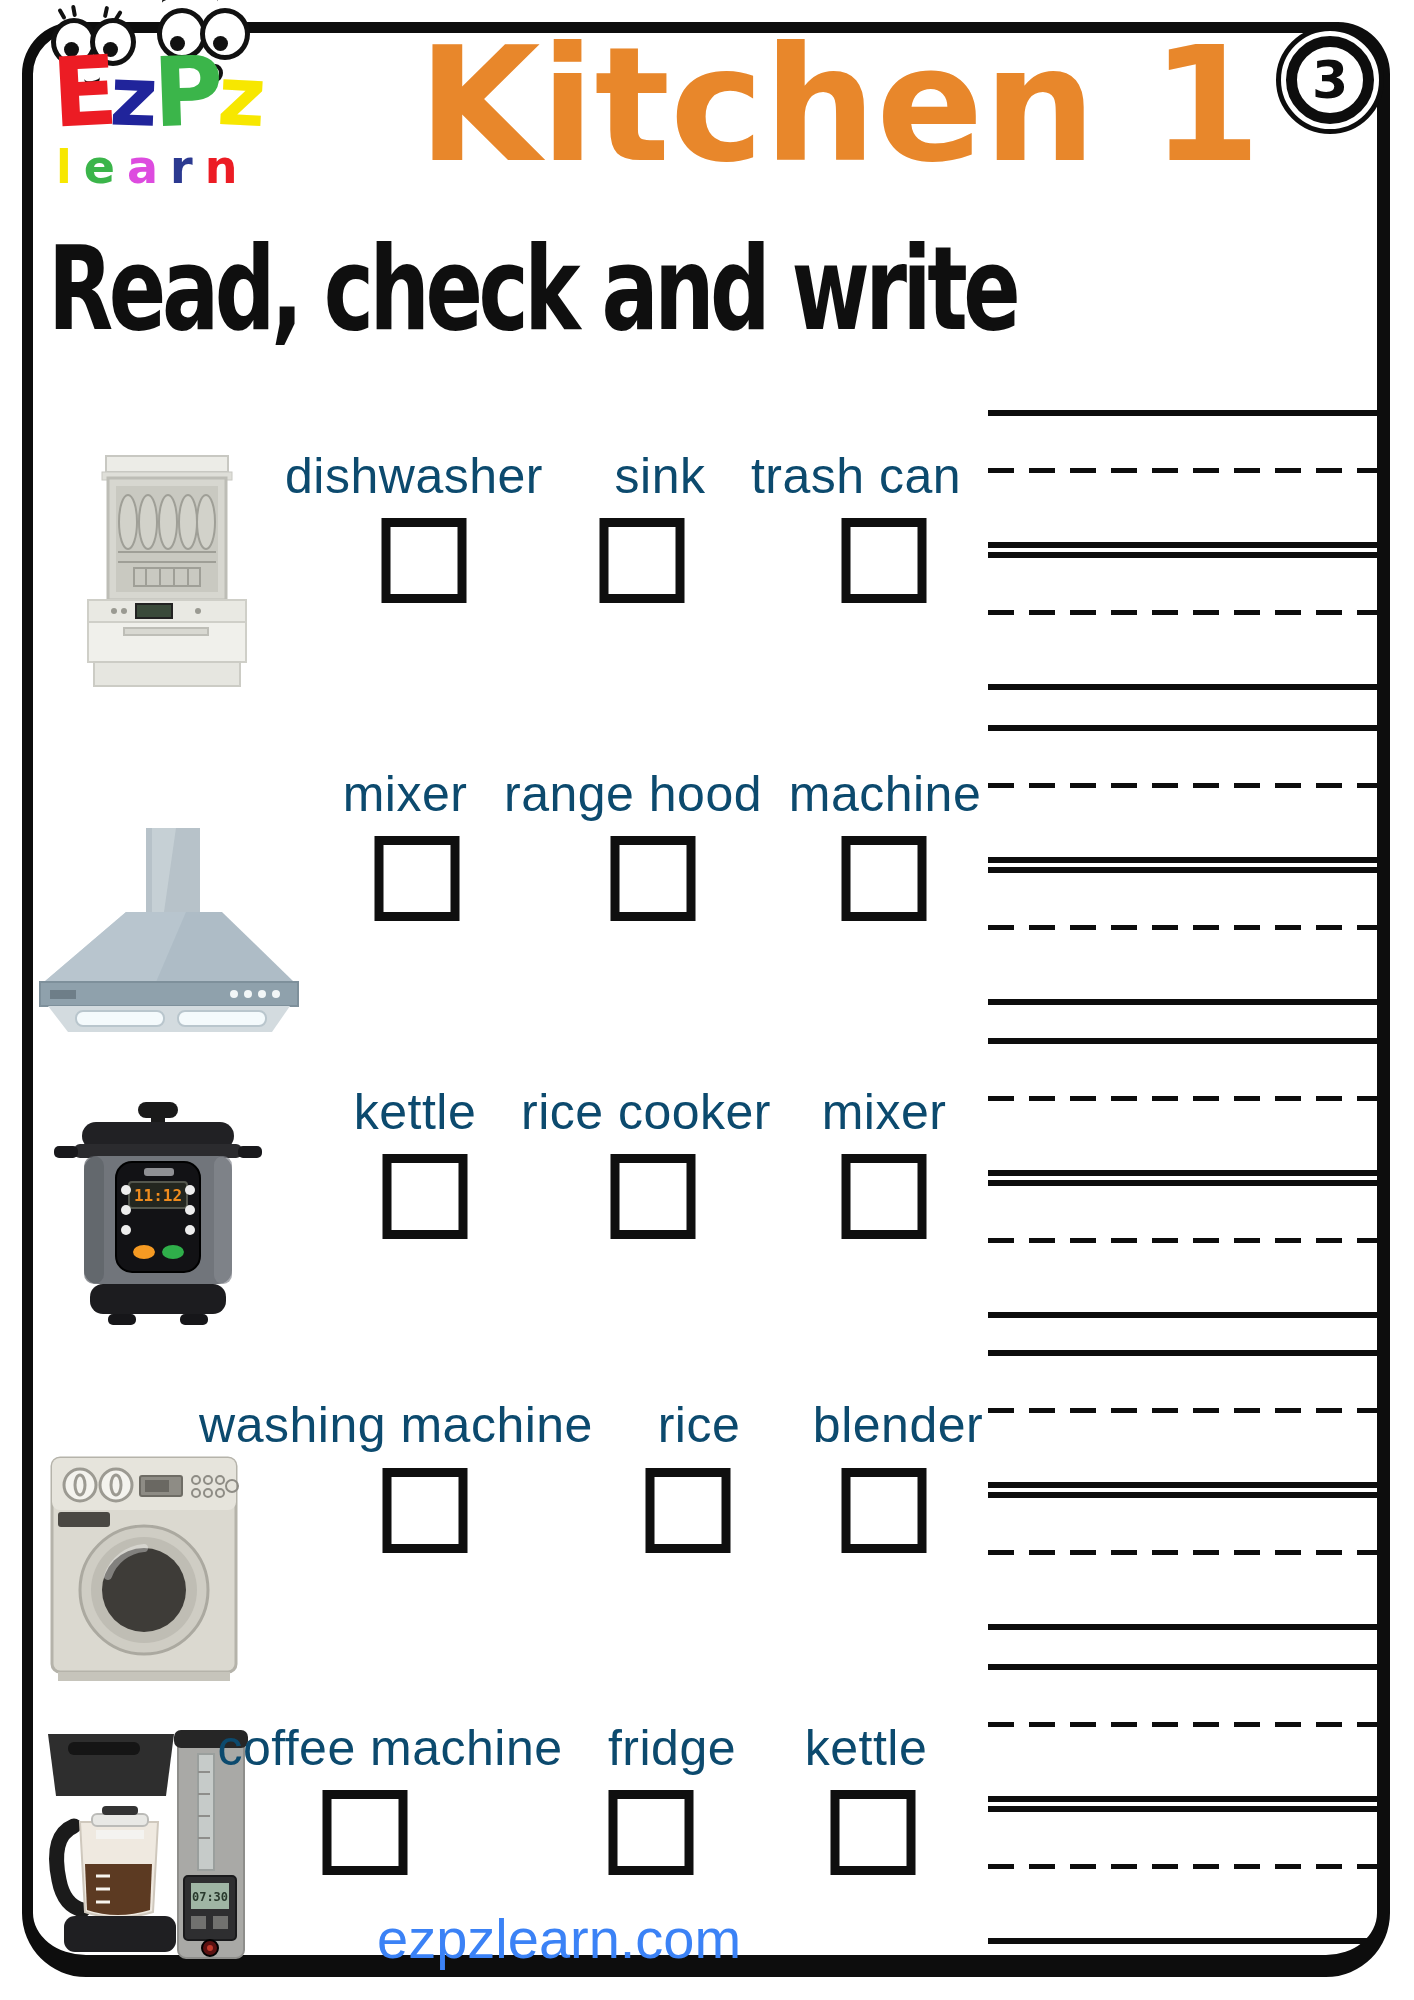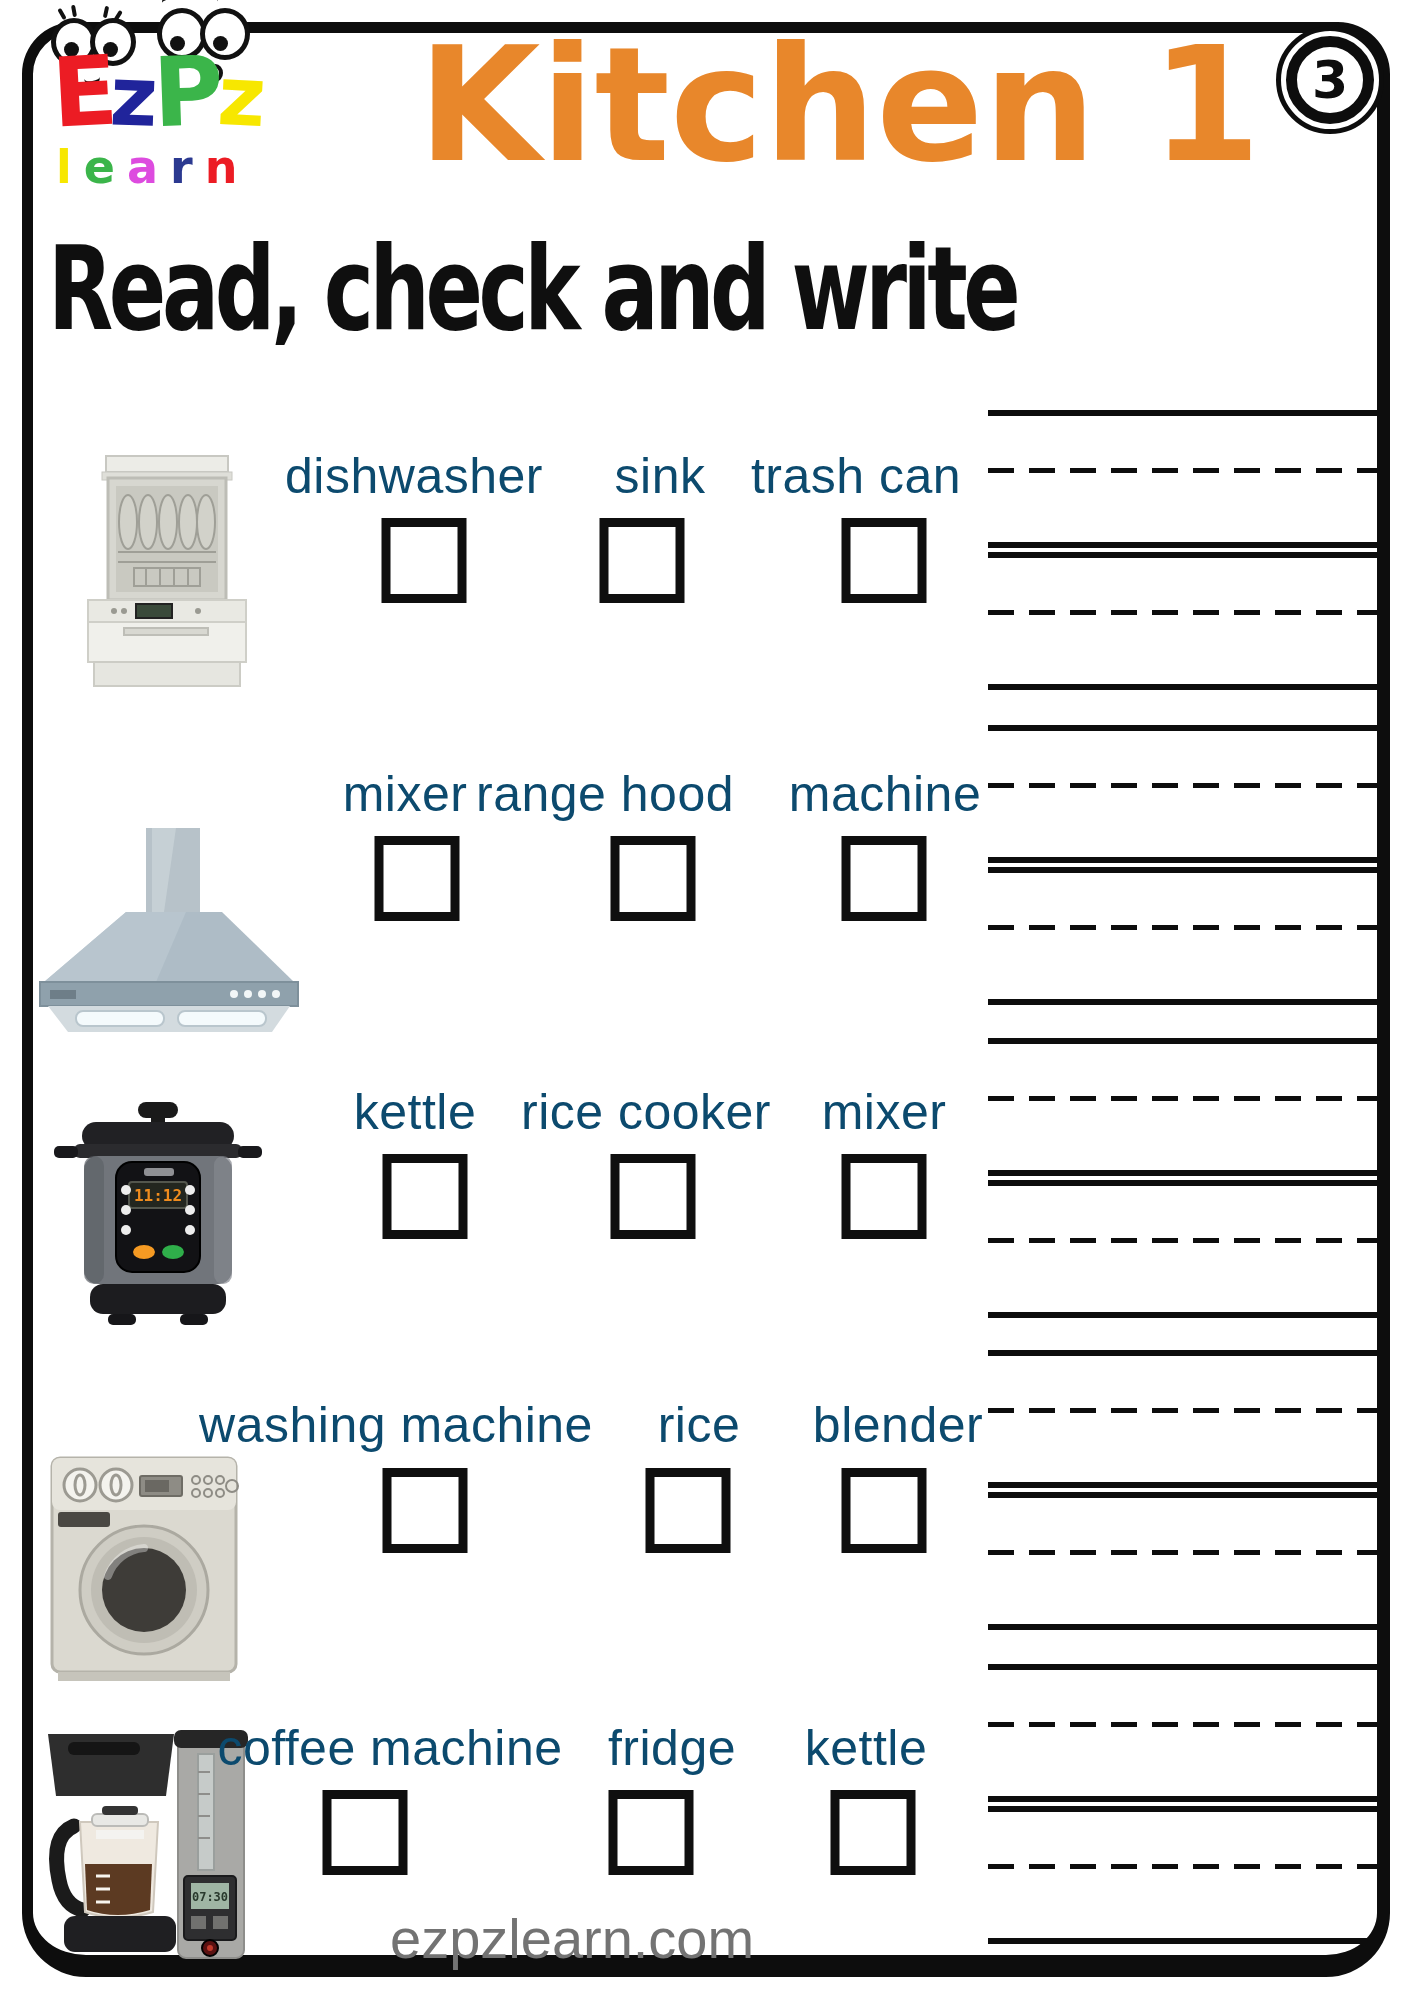--- a/index.html
+++ b/index.html
@@ -49,22 +49,22 @@
   .checkbox{position:absolute;transform:translateX(-50%);width:67px;height:67px;background:#fff;
         border:9px solid #0f0f0f;}
   .art{position:absolute;}
   
   .lines{position:absolute;left:0;top:0;width:1414px;height:2000px;pointer-events:none;}
   .wline{position:absolute;left:988px;width:391px;}
   .wline.solid{height:6px;background:#0d0d0d;}
   .wline.dashed{height:5px;
      background:repeating-linear-gradient(90deg,#0d0d0d 0 26px,transparent 26px 41px);}
   
-  .footer{position:absolute;left:390px;top:1906px;width:362px;text-align:center;
-          font-size:56px;color:#737373;}
+  .footer{position:absolute;left:377px;top:1906px;width:362px;text-align:center;
+          font-size:56px;color:#3b82f6;}
 </style>
 </head>
 <body>
 
 <div class="page">
 
   <div class="frame"></div>
 
   <div class="logo">
     <div class="eyes eyes1">
@@ -151,21 +151,21 @@
     <rect x="16" y="166" width="26" height="9" fill="#6E7E88"></rect>
     <circle cx="200" cy="170" r="4" fill="#F2F6F7"></circle>
     <circle cx="214" cy="170" r="4" fill="#F2F6F7"></circle>
     <circle cx="228" cy="170" r="4" fill="#F2F6F7"></circle>
     <circle cx="242" cy="170" r="4" fill="#F2F6F7"></circle>
     <polygon points="14,182 256,182 238,208 34,208" fill="#D3DBDF"></polygon>
     <rect x="42" y="187" width="88" height="15" rx="7" fill="#F4FAFC" stroke="#B9C6CD" stroke-width="2"></rect>
     <rect x="144" y="187" width="88" height="15" rx="7" fill="#F4FAFC" stroke="#B9C6CD" stroke-width="2"></rect>
   </svg>
   <span class="word" style="left:405px;top:769px">mixer</span>
-  <span class="word" style="left:605px;top:769px">range hood</span>
+  <span class="word" style="left:633px;top:769px">range hood</span>
   <span class="word" style="left:885px;top:769px">machine</span>
   <div class="checkbox" style="left:417px;top:836px"></div>
   <div class="checkbox" style="left:653px;top:836px"></div>
   <div class="checkbox" style="left:884px;top:836px"></div>
 
   <svg class="art" style="left:52px;top:1098px;" width="212" height="240" viewBox="0 0 212 240">
     <rect x="86" y="4" width="40" height="16" rx="8" fill="#1A1A1A"></rect>
     <rect x="99" y="16" width="14" height="10" fill="#1A1A1A"></rect>
     <rect x="30" y="24" width="152" height="28" rx="14" fill="#212124"></rect>
     <rect x="22" y="46" width="168" height="14" rx="6" fill="#2B2B2E"></rect>

